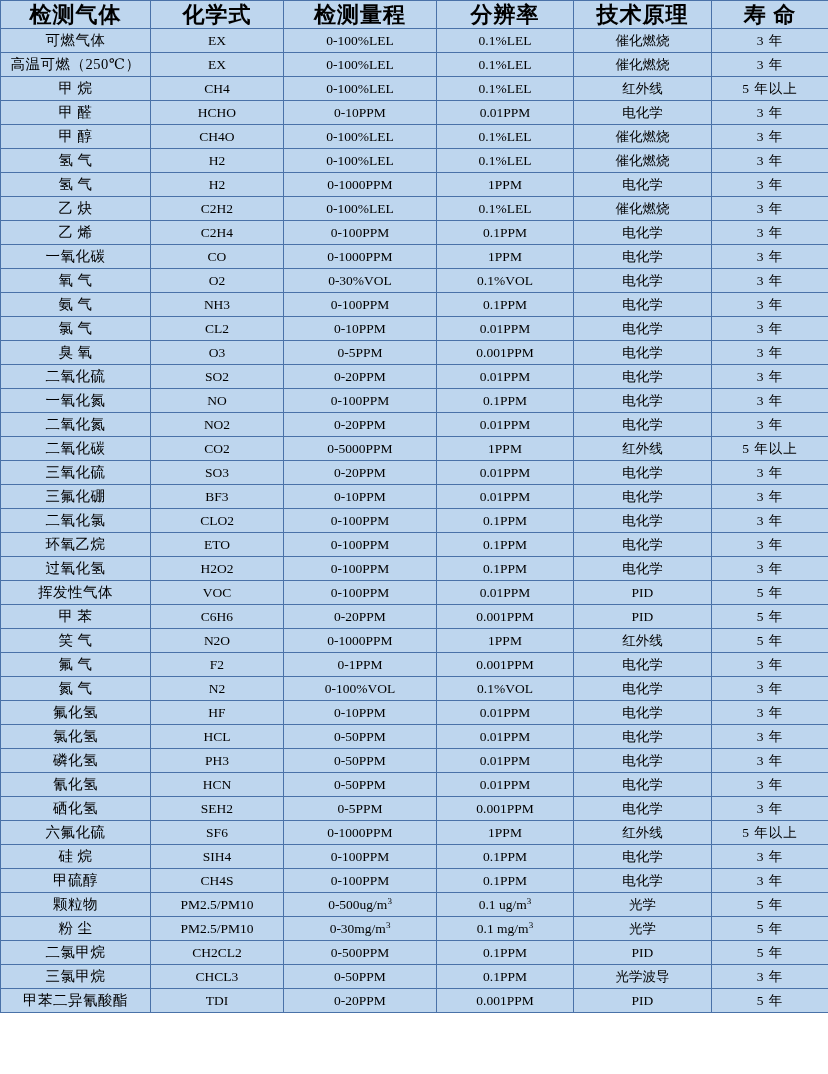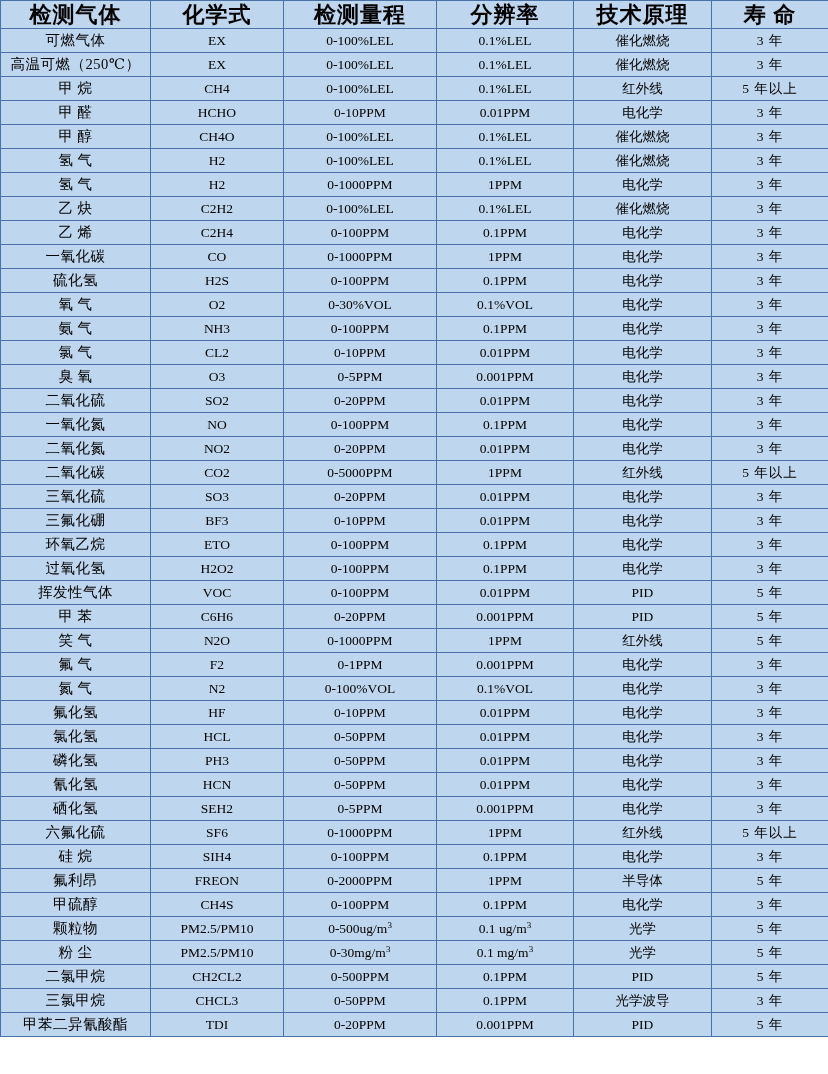--- a/index.html
+++ b/index.html
@@ -157,28 +157,20 @@
       </tr>
       <tr>
         <td class="name">一氧化碳</td>
         <td>CO</td>
         <td>0-1000PPM</td>
         <td>1PPM</td>
         <td>电化学</td>
         <td class="life">3 年</td>
       </tr>
       <tr>
-        <td class="name">硫化氢</td>
-        <td>H2S</td>
-        <td>0-100PPM</td>
-        <td>0.1PPM</td>
-        <td>电化学</td>
-        <td class="life">3 年</td>
-      </tr>
-      <tr>
         <td class="name">氧 气</td>
         <td>O2</td>
         <td>0-30%VOL</td>
         <td>0.1%VOL</td>
         <td>电化学</td>
         <td class="life">3 年</td>
       </tr>
       <tr>
         <td class="name">氨 气</td>
         <td>NH3</td>
@@ -245,20 +237,28 @@
       </tr>
       <tr>
         <td class="name">三氟化硼</td>
         <td>BF3</td>
         <td>0-10PPM</td>
         <td>0.01PPM</td>
         <td>电化学</td>
         <td class="life">3 年</td>
       </tr>
       <tr>
+        <td class="name">二氧化氯</td>
+        <td>CLO2</td>
+        <td>0-100PPM</td>
+        <td>0.1PPM</td>
+        <td>电化学</td>
+        <td class="life">3 年</td>
+      </tr>
+      <tr>
         <td class="name">环氧乙烷</td>
         <td>ETO</td>
         <td>0-100PPM</td>
         <td>0.1PPM</td>
         <td>电化学</td>
         <td class="life">3 年</td>
       </tr>
       <tr>
         <td class="name">过氧化氢</td>
         <td>H2O2</td>
@@ -357,28 +357,20 @@
       </tr>
       <tr>
         <td class="name">硅 烷</td>
         <td>SIH4</td>
         <td>0-100PPM</td>
         <td>0.1PPM</td>
         <td>电化学</td>
         <td class="life">3 年</td>
       </tr>
       <tr>
-        <td class="name">氟利昂</td>
-        <td>FREON</td>
-        <td>0-2000PPM</td>
-        <td>1PPM</td>
-        <td>半导体</td>
-        <td class="life">5 年</td>
-      </tr>
-      <tr>
         <td class="name">甲硫醇</td>
         <td>CH4S</td>
         <td>0-100PPM</td>
         <td>0.1PPM</td>
         <td>电化学</td>
         <td class="life">3 年</td>
       </tr>
       <tr>
         <td class="name">颗粒物</td>
         <td>PM2.5/PM10</td>

